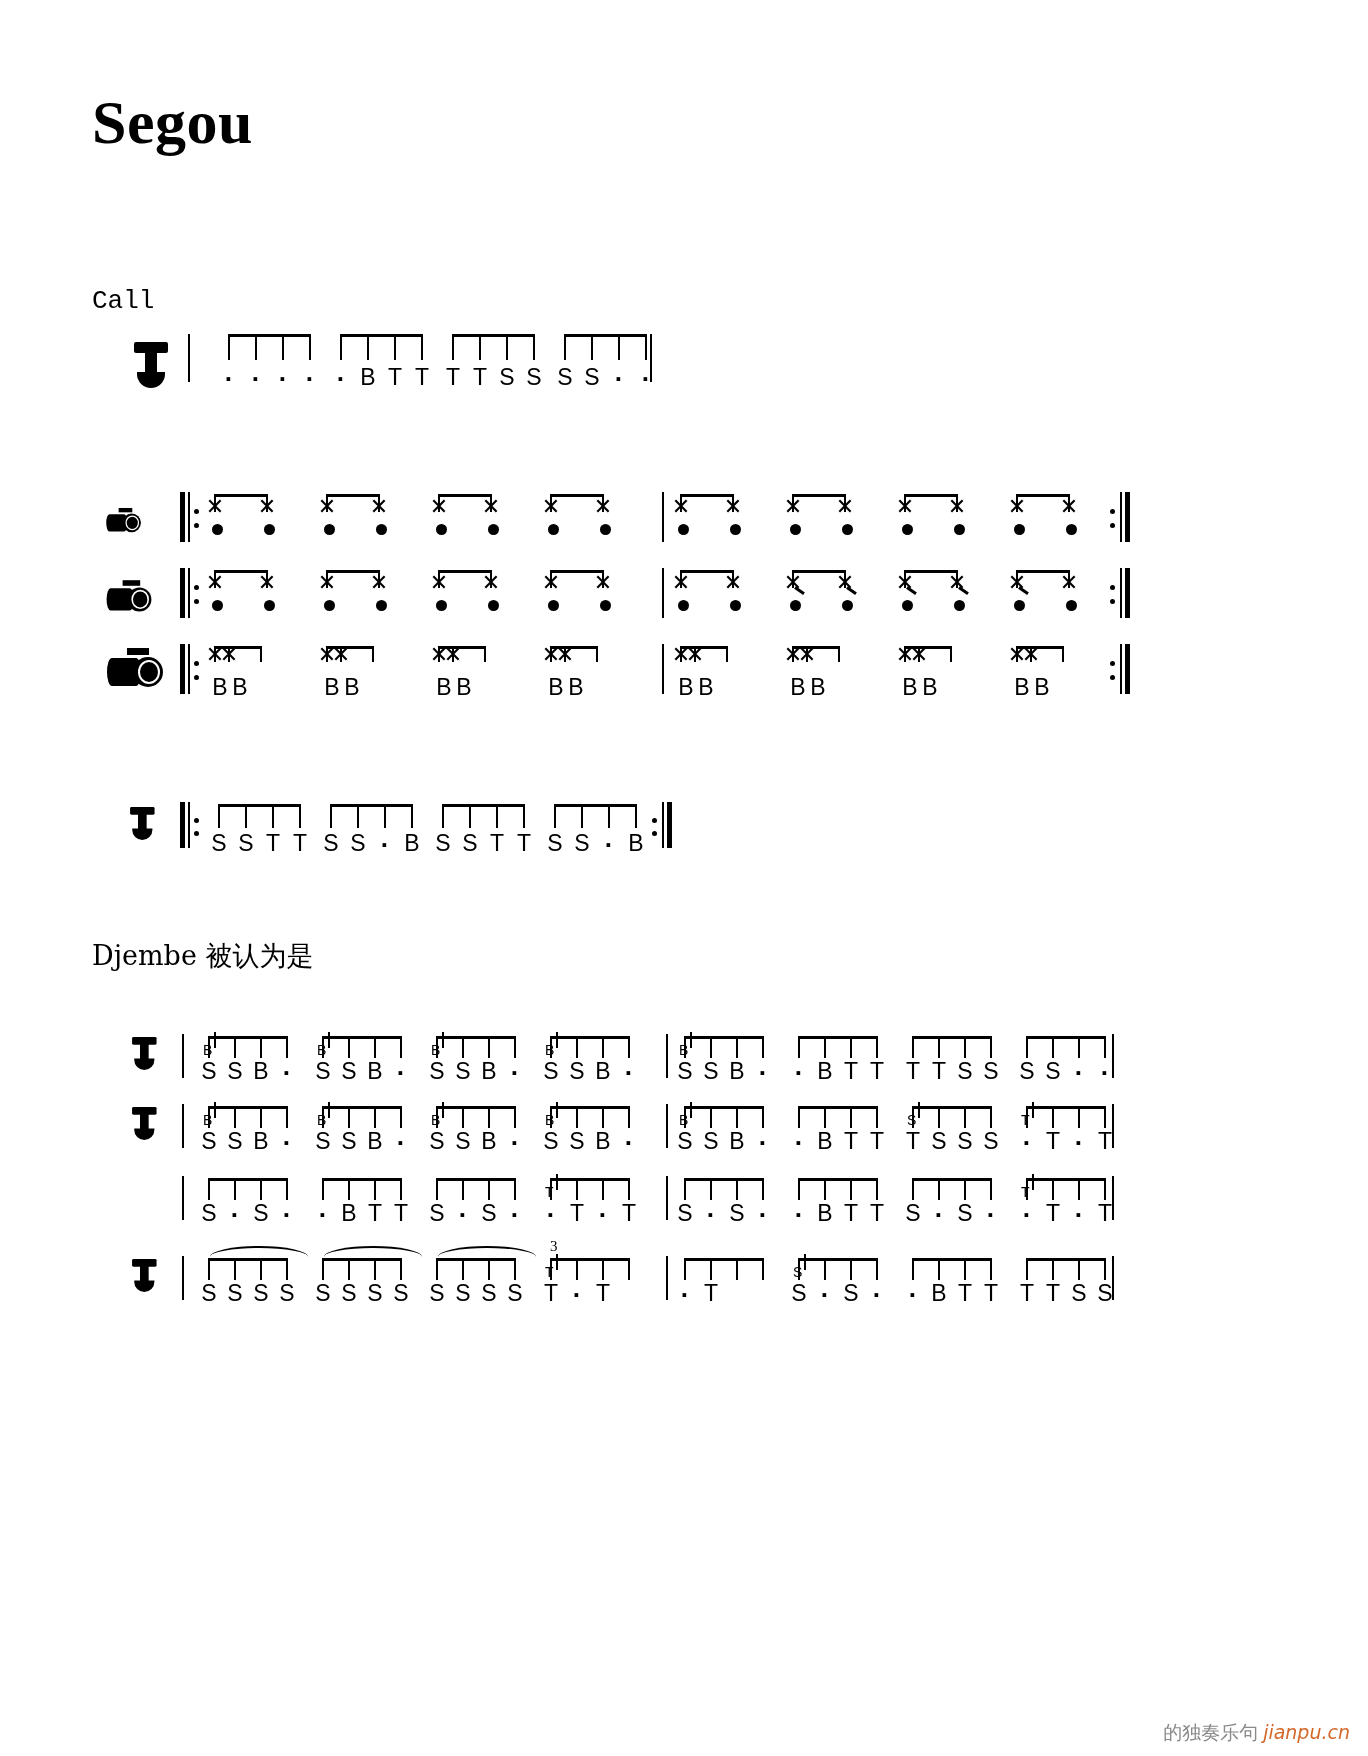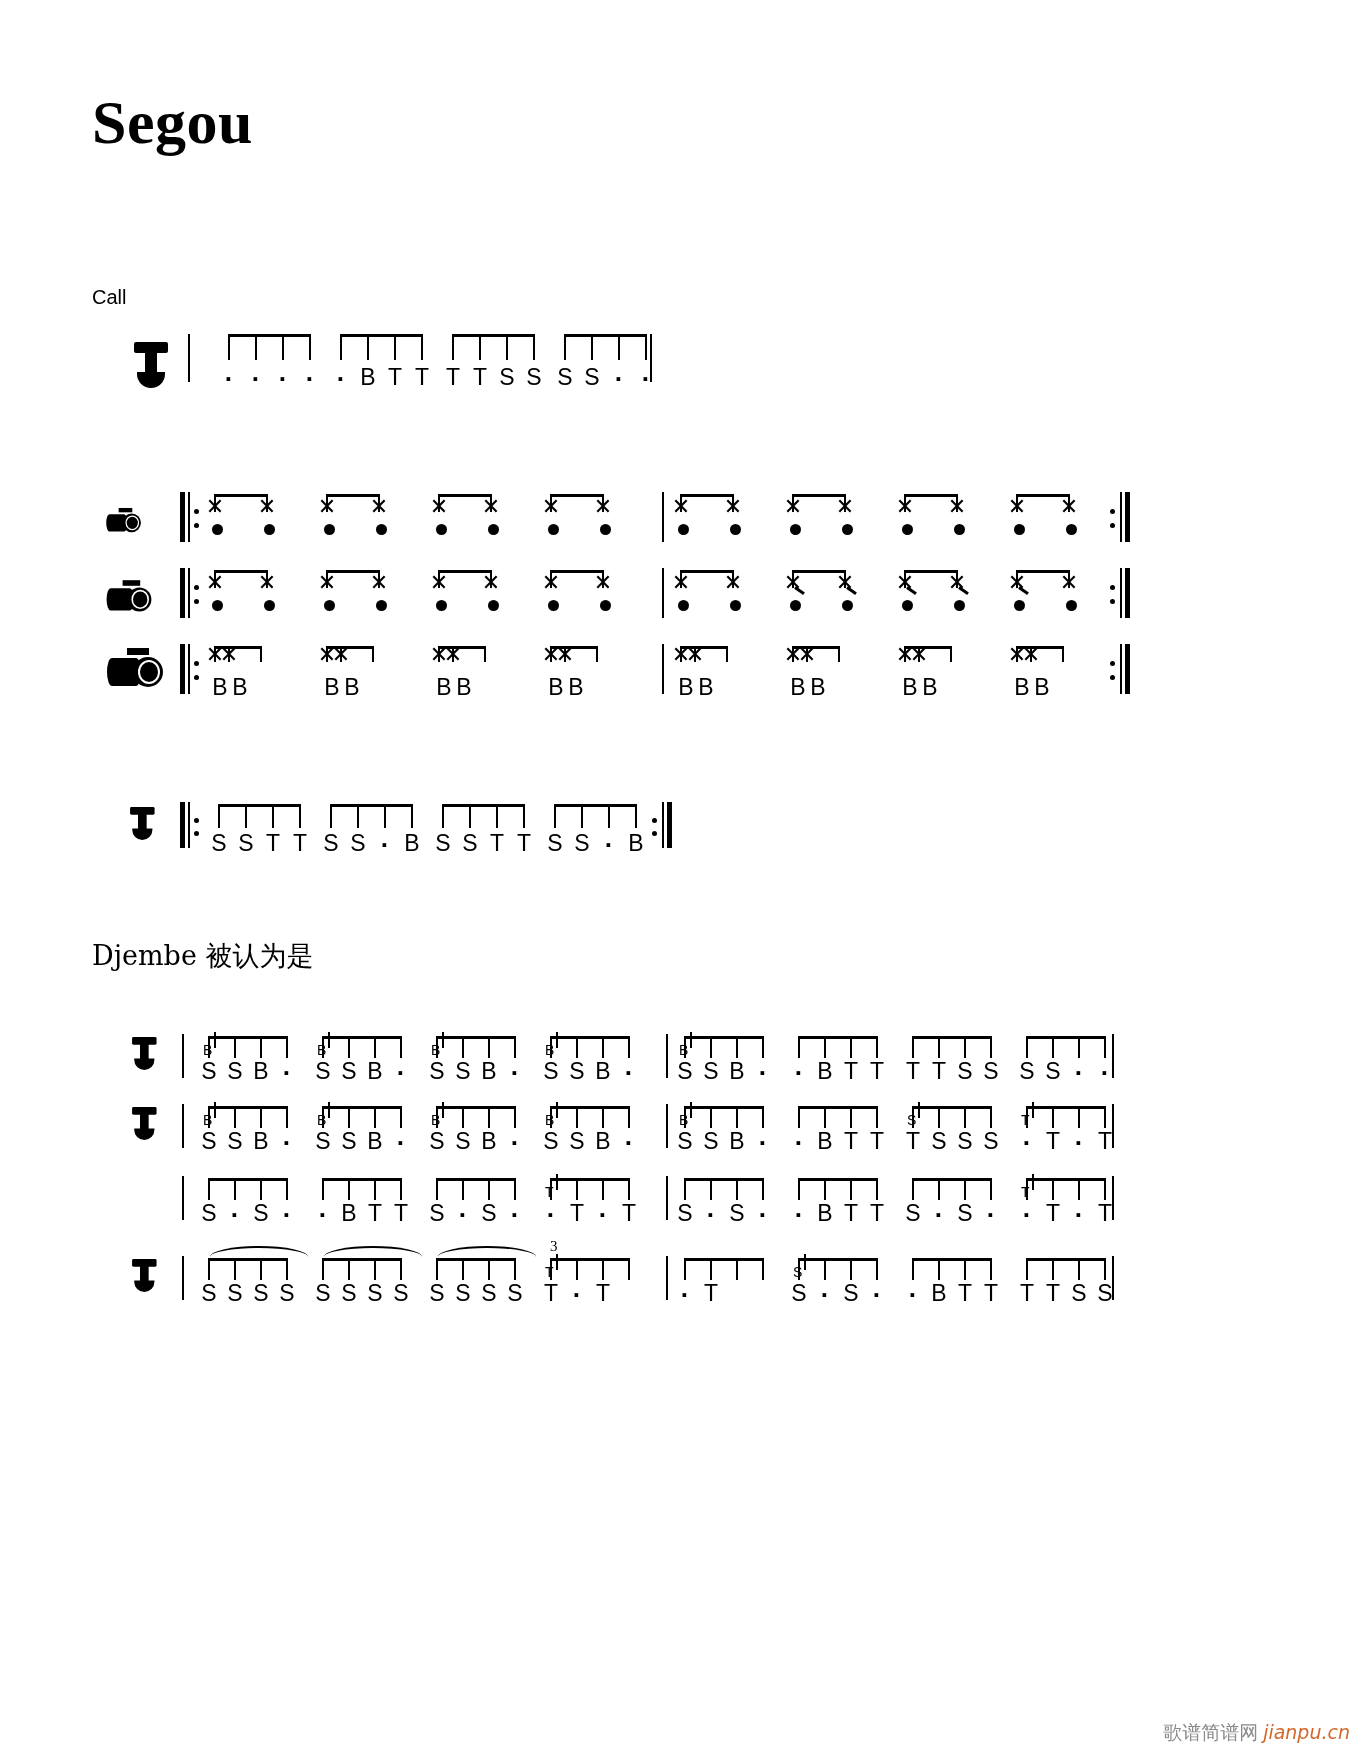--- a/index.html
+++ b/index.html
@@ -37,22 +37,22 @@
     left: 92px;
     top: 162px;
     width: 1090px;
     font-size: 25px;
     line-height: 1.62;
     font-family: "DejaVu Serif", "Liberation Serif", serif;
     text-align: justify;
   }
   .section-label {
     position: absolute;
-    font-size: 20px;
-    font-family: Liberation Sans, sans-serif;
+    font-size: 26px;
+    font-family: Liberation Mono, monospace;
   }
   .section-label.call { left: 92px; top: 286px; }
   .section-label.solo {
     left: 92px; top: 938px; font-size: 27px;
     font-family: "DejaVu Serif", "Liberation Serif", serif;
   }
 
   
   .system { position: absolute; }
 
@@ -203,21 +203,21 @@
           <div class="foot"></div>
       </div>
     </div>
     <div class="barline" style="left:78px; top:4px; height:44px;"></div>
     <div class="barline" style="left:540px; top:4px; height:44px;"></div>
   </div>
 
   <div class="section-label solo">Djembe 被认为是</div>
 
   <div class="watermark">
-    <span class="cn">歌谱简谱网</span><span class="en">jianpu.cn</span>
+    <span class="cn">的独奏乐句</span><span class="en">jianpu.cn</span>
   </div>
 
   <div id="engraving">
       <div class="beamgrp" style="left:228px; top:334px; width:83px;">
         <div class="beam" style="width: 83px;"></div>
         <div class="stem" style="left: 0px; height: 26px;"></div>
         <div class="stem" style="left: 27px; height: 26px;"></div>
         <div class="stem" style="left: 54px; height: 26px;"></div>
         <div class="stem" style="left: 81px; height: 26px;"></div>
       </div>

